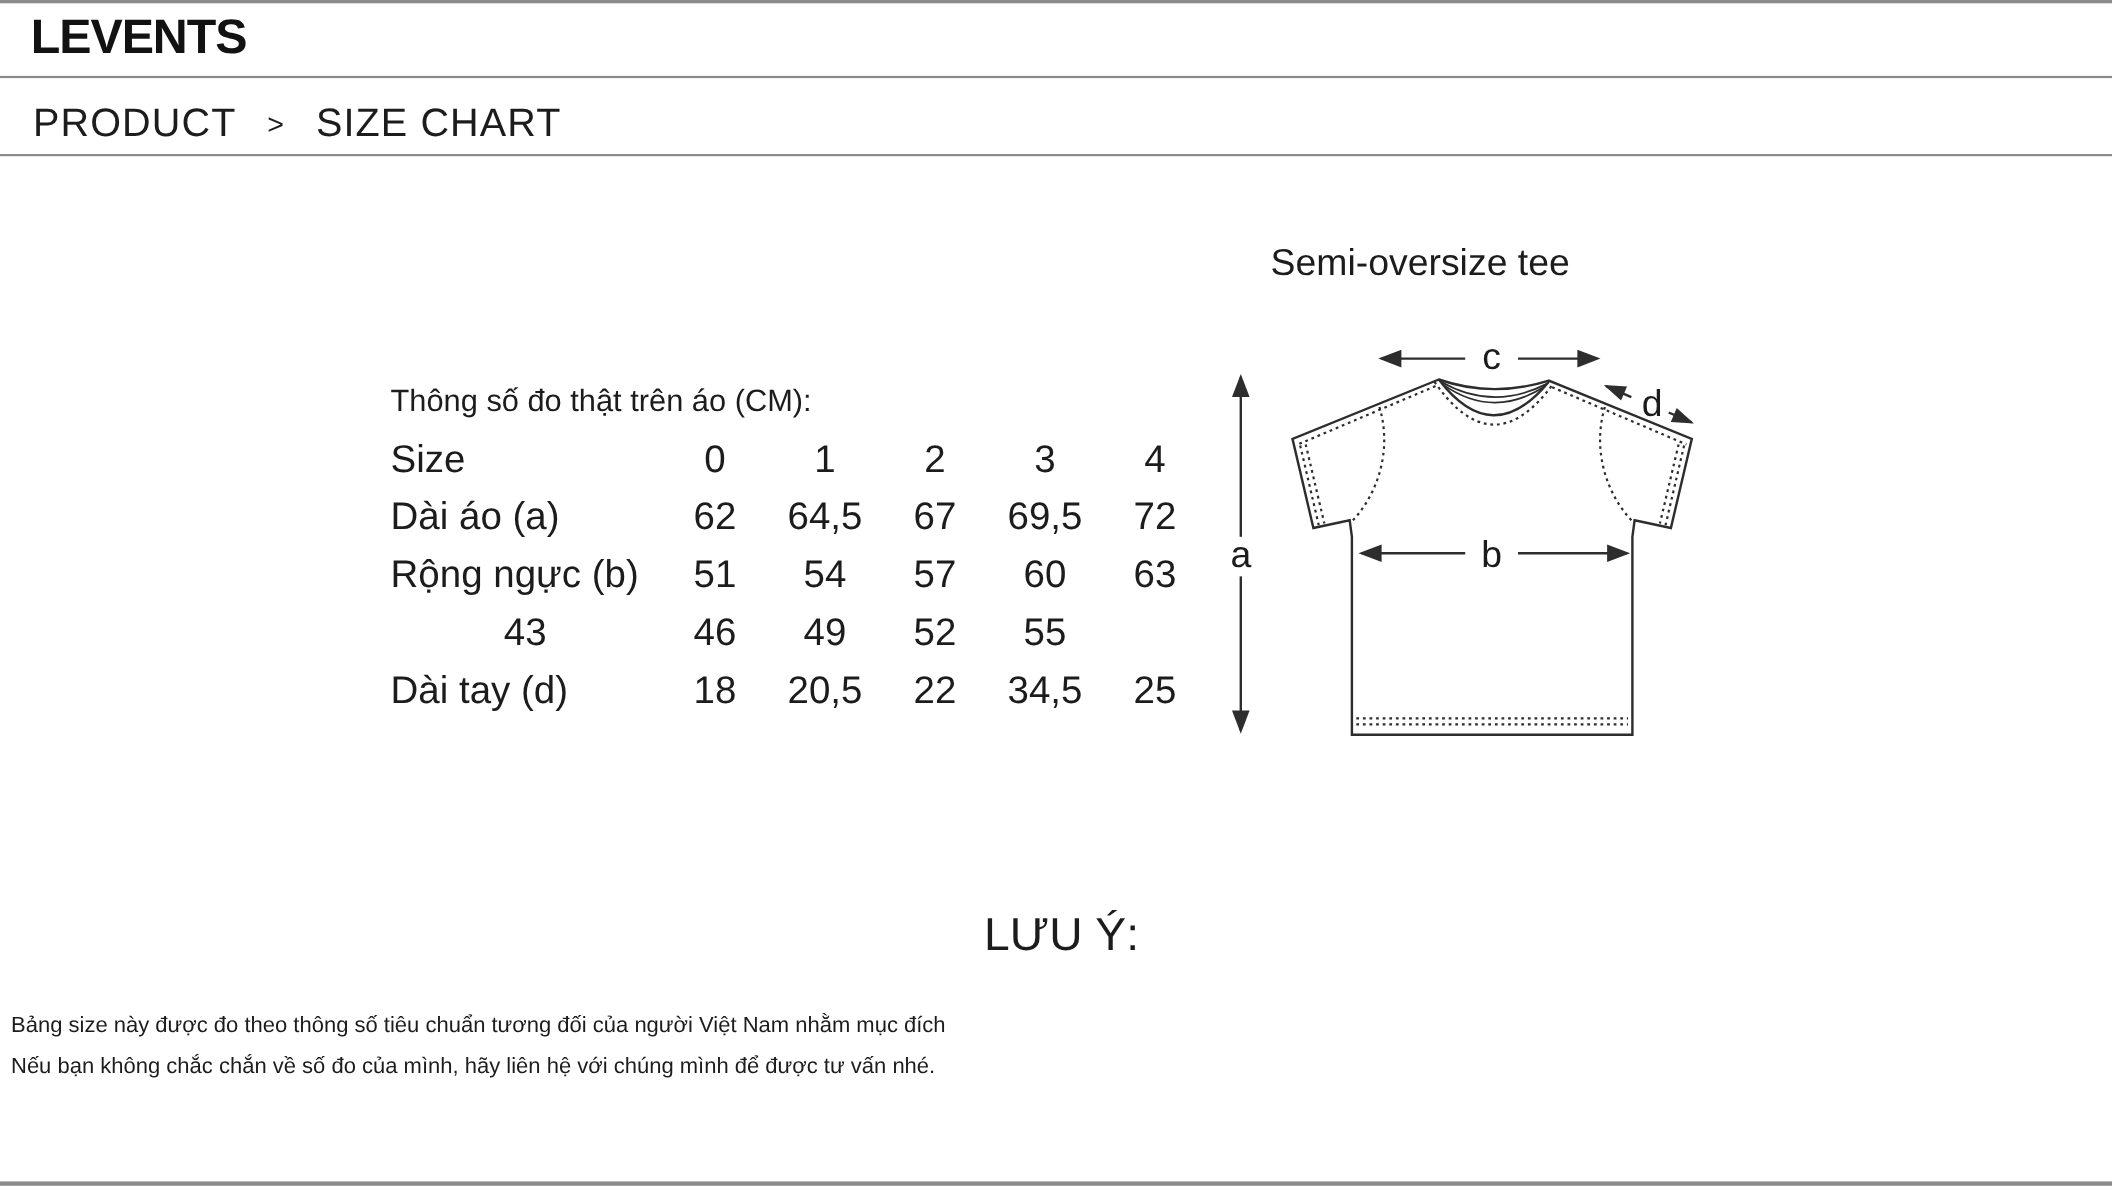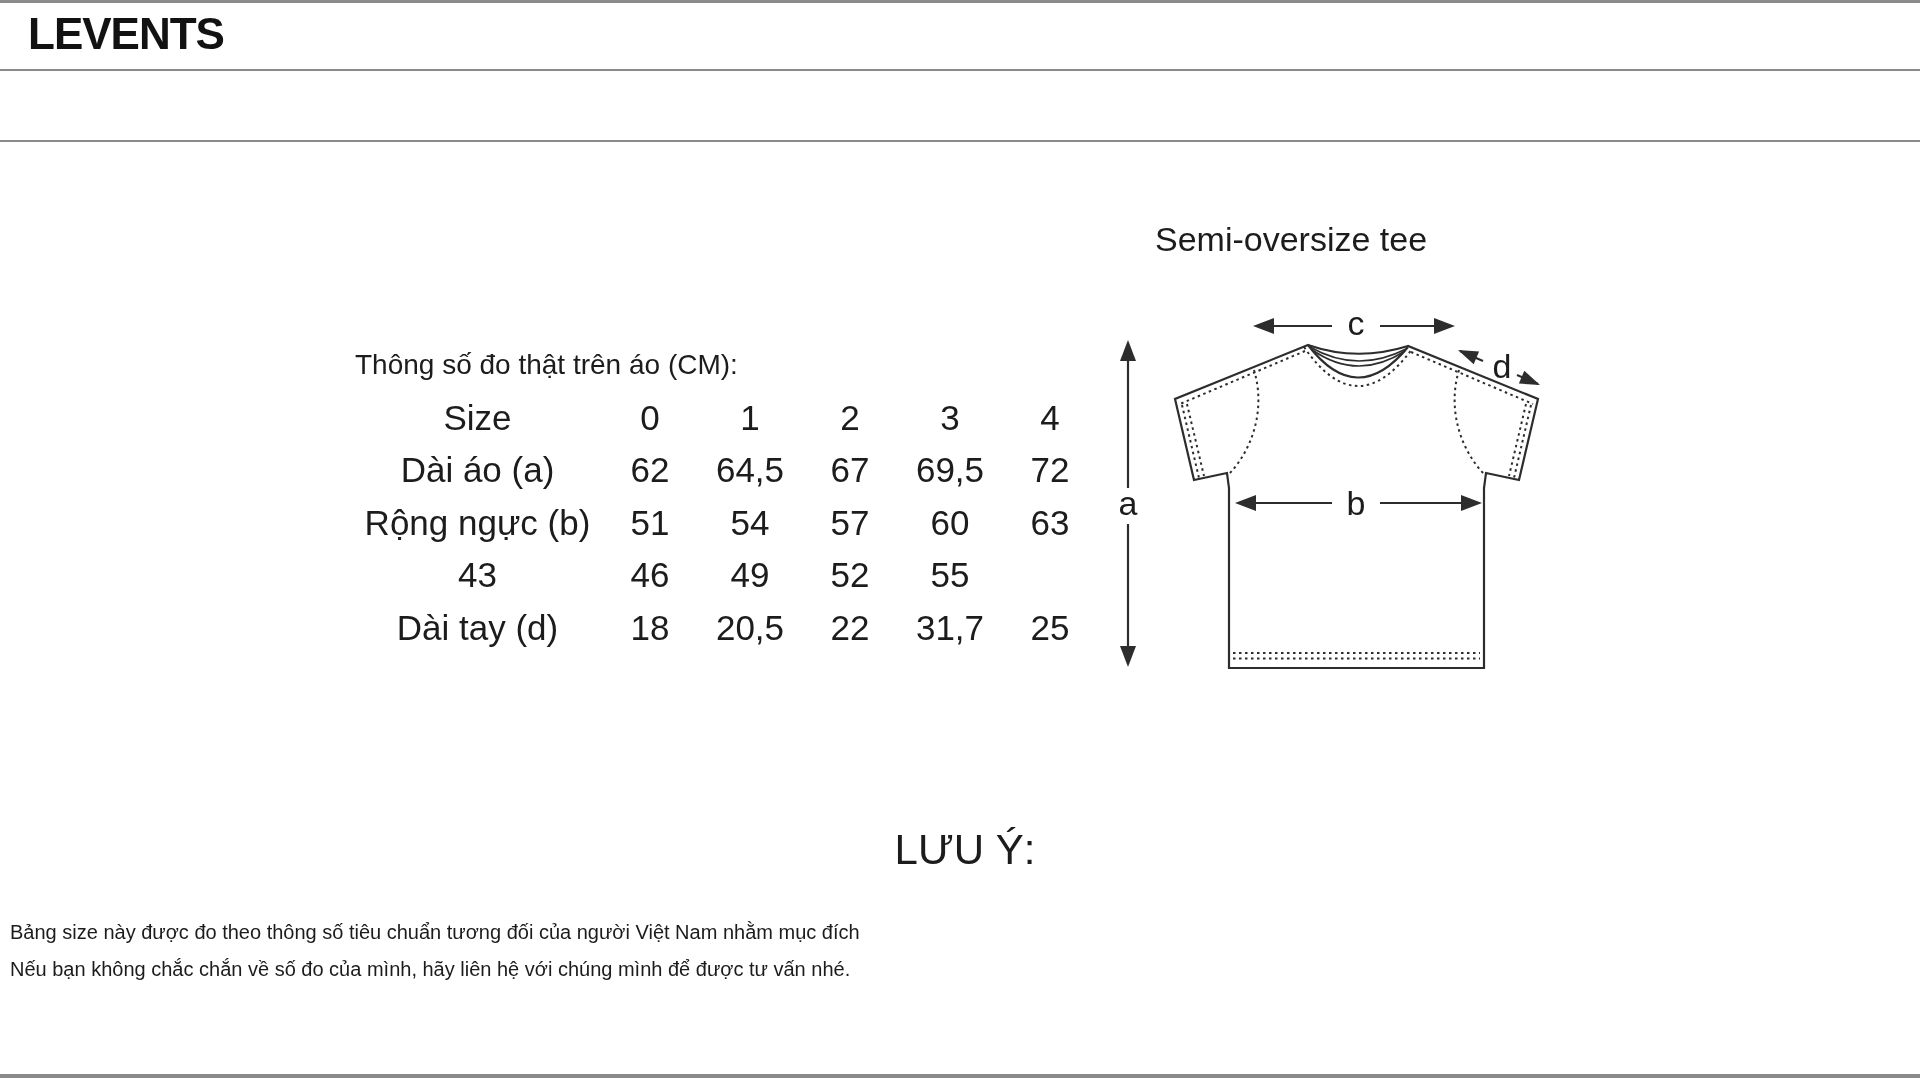--- a/index.html
+++ b/index.html
@@ -17,21 +17,21 @@
         font-weight:800;letter-spacing:-1px;color:#121212;}
 
   .breadcrumb{position:absolute;left:30px;top:94px;font-size:36px;line-height:36px;
               letter-spacing:1px;display:flex;align-items:center;}
   .breadcrumb .sep{font-size:26px;margin:0 28px;position:relative;top:1px;}
 
   .size-table{position:absolute;left:355px;top:339px;}
   .size-table .t-title{height:52.5px;line-height:52.5px;font-size:28px;white-space:nowrap;}
   .trow{display:grid;grid-template-columns:245px 100px 100px 100px 100px 100px;height:52.5px;}
   .trow div{line-height:52.5px;font-size:35px;white-space:nowrap;}
-  .tlabel{text-align:center;}
+  .tlabel{text-align:left;}
   .tval{text-align:center;}
 
   .tee-title{position:absolute;left:1155px;top:222px;width:400px;text-align:left;
              font-size:34px;line-height:34px;}
 
   .diagram-svg{position:absolute;left:1100px;top:300px;}
   .diagram-svg .ln{stroke:#2d2d2d;stroke-width:2.2;fill:none;}
   .diagram-svg .thin{stroke:#2d2d2d;stroke-width:1.6;fill:none;}
   .diagram-svg .stitch{stroke:#2d2d2d;stroke-width:2;fill:none;stroke-dasharray:2.5 3.5;}
   .diagram-svg .ah{fill:#2d2d2d;stroke:none;}
@@ -46,20 +46,25 @@
 <body>
 
 <div class="page">
 
   <div class="hline top-border"></div>
 
   <div class="logo">LEVENTS</div>
 
   <div class="hline divider-1"></div>
 
+  <div class="breadcrumb">
+    <span>PRODUCT</span>
+    <span class="sep">&gt;</span>
+    <span>SIZE CHART</span>
+  </div>
 
   <div class="hline divider-2"></div>
 
   <div class="size-table">
     <div class="t-title">Thông số đo thật trên áo (CM):</div>
 
     <div class="trow">
       <div class="tlabel">Size</div>
       <div class="tval">0</div>
       <div class="tval">1</div>
@@ -92,21 +97,21 @@
       <div class="tval">49</div>
       <div class="tval">52</div>
       <div class="tval">55</div>
     </div>
 
     <div class="trow">
       <div class="tlabel">Dài tay (d)</div>
       <div class="tval">18</div>
       <div class="tval">20,5</div>
       <div class="tval">22</div>
-      <div class="tval">31,7</div>
+      <div class="tval">34,5</div>
       <div class="tval">25</div>
     </div>
   </div>
 
   <div class="tee-title">Semi-oversize tee</div>
 
   <svg class="diagram-svg" width="480" height="390" viewBox="1100 300 480 390">
 
     <path class="ln" fill="#ffffff" d="
       M 1308,345

